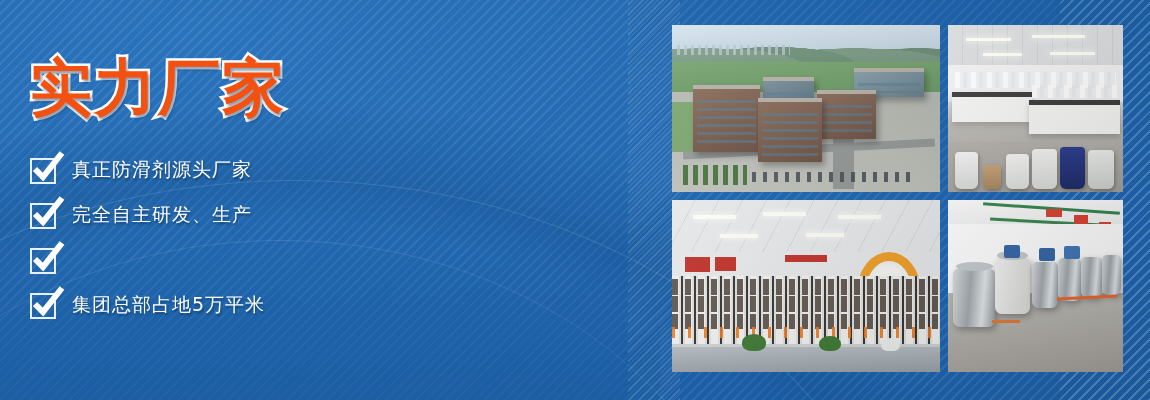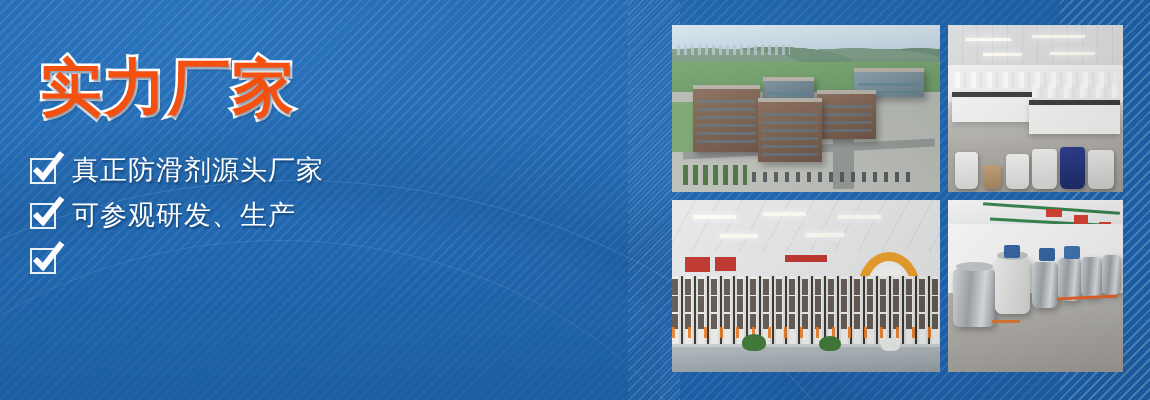--- a/index.html
+++ b/index.html
@@ -87,21 +87,20 @@
   }
 
   
   .headline{
     position:absolute;
     left:30px; top:46px;
     display:flex; align-items:baseline;
     gap:34px;
     z-index:6;
     white-space:nowrap;
-    margin-left:10px;
   }
   .headline span{
     font-size:62px;
     font-weight:bold;
     letter-spacing:2px;
     color:#f4500f;
     -webkit-text-stroke:5px #ffffff;
     paint-order:stroke fill;
     text-shadow:
       2px 3px 3px rgba(10,45,85,0.45);
@@ -129,21 +128,21 @@
     width:26px; height:26px;
     border:2px solid #e9f1f8;
     background:transparent;
   }
   .check svg{
     position:absolute; left:-1px; top:-6px;
     width:36px; height:36px;
     overflow:visible;
   }
   .bullet-text{
-    font-size:27px;
+    font-size:19px;
     font-weight:normal;
     color:#ffffff;
     letter-spacing:1px;
     text-shadow:1px 2px 2px rgba(8,40,75,0.55);
   }
 
   
   .photos{
     position:absolute;
     left:672px; top:25px;
@@ -286,32 +285,41 @@
       <span class="bullet-text">真正防滑剂源头厂家</span>
     </div>
 
     <div class="bullet">
       <span class="check">
         <span class="box"></span>
         <svg viewBox="0 0 36 36" aria-hidden="true">
           <path d="M6 19 L14 27 L33 3" fill="none" stroke="#ffffff" stroke-width="6" stroke-linecap="butt" stroke-linejoin="miter"></path>
         </svg>
       </span>
-      <span class="bullet-text">可参观研发、生产</span>
+      <span class="bullet-text">完全自主研发、生产</span>
     </div>
 
     <div class="bullet">
       <span class="check">
         <span class="box"></span>
         <svg viewBox="0 0 36 36" aria-hidden="true">
           <path d="M6 19 L14 27 L33 3" fill="none" stroke="#ffffff" stroke-width="6" stroke-linecap="butt" stroke-linejoin="miter"></path>
         </svg>
       </span>
     </div>
 
+    <div class="bullet">
+      <span class="check">
+        <span class="box"></span>
+        <svg viewBox="0 0 36 36" aria-hidden="true">
+          <path d="M6 19 L14 27 L33 3" fill="none" stroke="#ffffff" stroke-width="6" stroke-linecap="butt" stroke-linejoin="miter"></path>
+        </svg>
+      </span>
+      <span class="bullet-text">集团总部占地5万平米</span>
+    </div>
 
   </div>
 
   <div class="photos">
 
     <div class="photo p-campus">
       <div class="sky"></div>
       <div class="hills"></div>
       <div class="cityfar"></div>
       <div class="green"></div>

